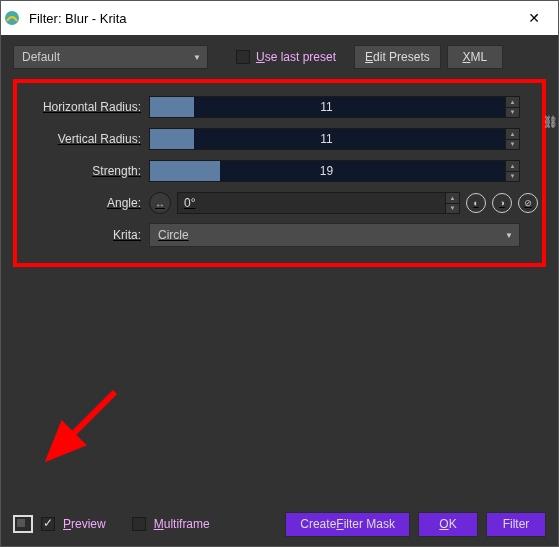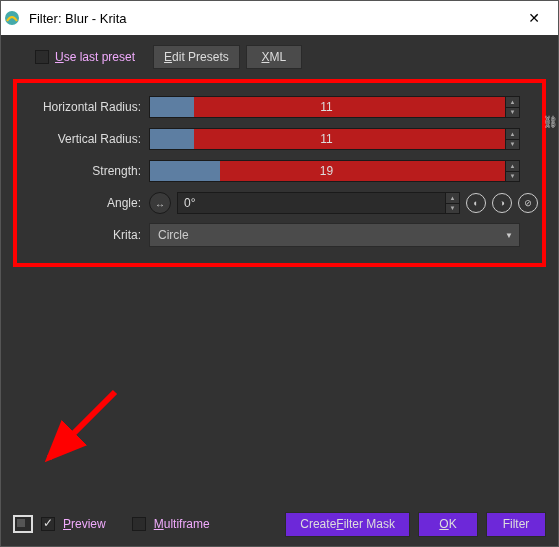--- a/index.html
+++ b/index.html
@@ -13,23 +13,23 @@
   .preset { flex: 1; max-width: 195px; }
   .dropdown { background: #4b4b4b; border: 1px solid #2a2a2a; height: 24px; display: flex; align-items: center; padding: 0 8px; color: #ccc; font-size: 12px; position: relative; }
   .dropdown::after { content: "▼"; position: absolute; right: 6px; font-size: 8px; color: #ccc; }
   .checkbox { width: 14px; height: 14px; background: #2b2b2b; border: 1px solid #1a1a1a; display: inline-block; position: relative; cursor: pointer; }
   .checkbox.checked::after { content: "✓"; position: absolute; left: 1px; top: -2px; color: #ddd; font-size: 12px; }
   .chklabel { color: #f0abfc; font-size: 12px; cursor: pointer; }
   .underline { text-decoration: underline; text-decoration-skip-ink: none; }
   .topbtn { background: #4b4b4b; border: 1px solid #2a2a2a; height: 24px; padding: 0 10px; color: #ddd; font-size: 12px; display: flex; align-items: center; cursor: pointer; }
   .spacer { flex: 1; }
   .paramsbox { margin: 4px 12px; border: 4px solid #ff0000; padding: 6px 4px 10px 4px; position: relative; }
-  .paramrow { display: flex; align-items: center; height: 28px; margin: 4px 0; }
+  .paramrow { display: flex; align-items: center; height: 28px; margin: 4px 0; text-decoration: underline; }
   .plabel { width: 128px; text-align: right; color: #ddd; font-size: 12px; padding-right: 8px; }
-  .slider { flex: 1; height: 22px; background: #b91c1c; border: 1px solid #1a1a1a; position: relative; }
+  .slider { flex: 1; height: 22px; background: #0f172a; border: 1px solid #1a1a1a; position: relative; }
   .slider .fill { position: absolute; left: 0; top: 0; bottom: 0; background: #5d7ea2; }
   .slider .val { position: absolute; left: 0; right: 16px; top: 0; bottom: 0; display: flex; align-items: center; justify-content: center; color: #ddd; font-size: 12px; }
   .spin { position: absolute; right: 0; top: 0; bottom: 0; width: 14px; display: flex; flex-direction: column; }
   .spin div { flex: 1; background: #3a3a3a; border-left: 1px solid #1a1a1a; display: flex; align-items: center; justify-content: center; font-size: 6px; color: #aaa; }
   .spin div:first-child { border-bottom: 1px solid #1a1a1a; }
   .linkicon { position: absolute; right: -16px; top: 32px; color: #ccc; font-size: 12px; }
   .anglefield { flex: 1; display: flex; align-items: center; gap: 6px; }
   .anglero { width: 22px; height: 22px; border-radius: 50%; background: #3a3a3a; border: 1px solid #1a1a1a; display: flex; align-items: center; justify-content: center; color: #ccc; font-size: 10px; }
   .angleinput { flex: 1; height: 22px; background: #2b2b2b; border: 1px solid #1a1a1a; color: #ddd; font-size: 12px; padding: 0 6px; display: flex; align-items: center; position: relative; }
   .circbtn { width: 20px; height: 20px; border-radius: 50%; border: 1px solid #ccc; display: flex; align-items: center; justify-content: center; font-size: 9px; color: #ccc; cursor: pointer; }
@@ -51,20 +51,23 @@
       <svg viewBox="0 0 18 18">
           <circle cx="9" cy="9" r="7" fill="#4aa"></circle>
           <path d="M4 12 Q9 4 14 12" stroke="#f5c518" stroke-width="2" fill="none"></path>
         </svg>
     </span>
     <span class="title">Filter: Blur - Krita</span>
     <div class="close">✕</div>
   </div>
 
   <div class="toprow">
+    <div class="dropdown preset">
+      <span>Default</span>
+    </div>
     <span class="spacer" style="max-width:16px;"></span>
     <span class="checkbox"></span>
     <span class="chklabel"><span class="underline">U</span>se last preset</span>
     <span class="spacer" style="max-width:6px;"></span>
     <div class="topbtn"><span class="underline">E</span>dit Presets</div>
     <div class="topbtn" style="min-width:56px;justify-content:center;"><span class="underline">X</span>ML</div>
   </div>
 
   <div class="paramsbox">
     <div class="paramrow">

